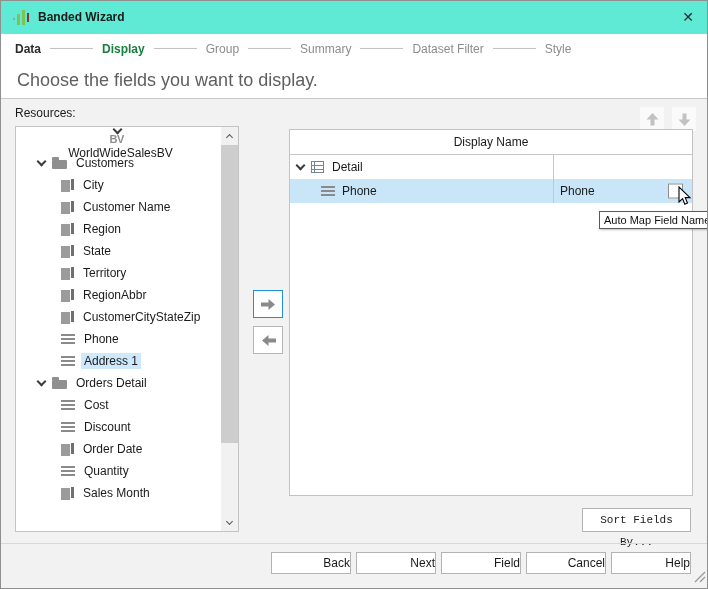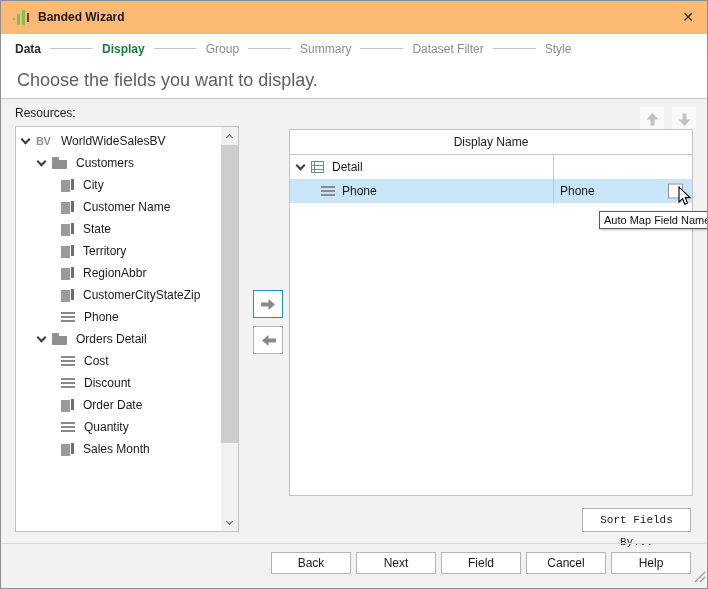--- a/index.html
+++ b/index.html
@@ -2,41 +2,41 @@
 <html><head>
 <meta charset="utf-8">
 <style>
   * { box-sizing: border-box; margin: 0; padding: 0; }
   body { margin: 0; background: #ffffff; font-family: "Liberation Sans", sans-serif; }
   #dialog {
     position: relative; width: 708px; height: 589px;
     border: 1px solid #8f8f8f; background: #fff; overflow: hidden;
   }
   
-  #titlebar { position: absolute; top: 0; left: 0; right: 0; height: 48px; background: #fdba74; border-bottom: 1px solid #e2e2e2; }
+  #titlebar { position: absolute; top: 0; left: 0; right: 0; height: 48px; background: #5eead4; border-bottom: 1px solid #e2e2e2; }
   #title-icon { position: absolute; left: 12px; top: 8px; }
   #title-text { position: absolute; left: 37px; top: 9px; font-size: 12px; font-weight: 700; color: #1a1a1a; }
   #close-btn { position: absolute; right: 13px; top: 8px; font-size: 14px; color: #2b2b2b; cursor: default; line-height: 16px; }
   
   #steps { position: absolute; top: 33px; left: 0; right: 0; height: 29px; display: flex; align-items: center; padding: 0 14px; background: #fff; }
   .step { font-size: 12px; white-space: nowrap; }
   .step.completed { font-weight: 700; color: #2b2b2b; }
   .step.active { font-weight: 700; color: #15803d; }
   .step.upcoming { color: #8c8c8c; }
   .step-line { width: 43px; height: 1px; background: #c3c3c3; margin: 0 9px; flex: none; }
   
   #subtitle { position: absolute; top: 62px; left: 0; right: 0; height: 36px; background: #fff; border-bottom: 1px solid #c8c8c8; font-size: 18px; color: #5f5f5f; line-height: 34px; padding-left: 16px; }
   
   #content { position: absolute; top: 98px; left: 0; right: 0; bottom: 0; background: #f2f2f2; }
   #resources-label { position: absolute; left: 14px; top: 7px; font-size: 12px; color: #1a1a1a; }
   
   #tree-panel { position: absolute; left: 14px; top: 27px; width: 224px; height: 406px; background: #fff; border: 1px solid #c3c3c3; }
   #tree-body { position: absolute; left: 0; top: 3px; right: 18px; }
   .tree-row { display: flex; align-items: center; height: 22px; font-size: 12px; color: #1a1a1a; white-space: nowrap; }
-  .tree-row.lvl0 { padding-left: 5px; }
+  .tree-row.lvl0 { padding-left: 5px; flex-direction: column; }
   .tree-row.lvl1 { padding-left: 21px; }
   .tree-row.lvl2 { padding-left: 45px; }
   .tlabel { padding: 1px 3px; }
   .tlabel.selected { background: #cde9fb; }
   .chev { display: inline-block; width: 7px; height: 7px; border-right: 2px solid #3c3c3c; border-bottom: 2px solid #3c3c3c; transform: rotate(45deg); margin: -4px 7px 0 1px; flex: none; }
   .chev.small { width: 5px; height: 5px; border-width: 1.5px; border-color: #565656; }
   .chev.up { transform: rotate(225deg); margin: 3px 0 0 0; }
   .chev.down { margin: -3px 0 0 0; }
   
   .ticon { flex: none; margin-right: 6px; }
@@ -75,21 +75,21 @@
   .trow .c1.ind0 { padding-left: 6px; }
   .trow .c1.ind1 { padding-left: 31px; }
   .checkbox { position: absolute; right: 9px; top: 50%; transform: translateY(-50%); width: 15px; height: 15px; background: #fff; border: 1px solid #8f8f8f; }
   
   #tooltip { position: absolute; left: 598px; top: 112px; height: 18px; line-height: 16px; padding: 0 4px; background: #fff; border: 1px solid #5a5a5a; font-size: 11px; color: #111; white-space: nowrap; box-shadow: 1px 1px 2px rgba(0,0,0,0.25); z-index: 30; }
   #cursor { position: absolute; left: 677px; top: 87px; z-index: 40; }
   
   #sort-btn { position: absolute; left: 581px; top: 409px; width: 109px; height: 24px; background: #fff; border: 1px solid #b3b3b3; font-size: 11px; color: #1a1a1a; text-align: center; line-height: 22px; font-family: Liberation Mono, monospace; }
   #footer-line { position: absolute; left: 0; right: 0; top: 444px; height: 1px; background: #d8d8d8; }
   #footer { position: absolute; left: 270px; top: 453px; display: flex; gap: 5px; }
-  .fbtn { width: 80px; height: 22px; background: #fff; border: 1px solid #b3b3b3; font-size: 12px; color: #1a1a1a; text-align: center; line-height: 20px; font-family: "Liberation Sans", sans-serif; }
+  .fbtn { width: 80px; height: 22px; background: #fff; border: 1px solid #b3b3b3; font-size: 12px; color: #1a1a1a; text-align: right; line-height: 20px; font-family: "Liberation Sans", sans-serif; }
   #grip { position: absolute; right: 1px; bottom: 1px; }
 </style>
 </head>
 <body>
 
 <div id="dialog">
 
   <div id="titlebar">
     <span id="title-icon">
       <svg width="17" height="16" viewBox="0 0 17 16">
@@ -137,37 +137,45 @@
           <div class="tree-row lvl2">
             <span class="ticon icon-column"></span>
             <span class="tlabel">City</span>
           </div>
           <div class="tree-row lvl2">
             <span class="ticon icon-column"></span>
             <span class="tlabel">Customer Name</span>
           </div>
           <div class="tree-row lvl2">
             <span class="ticon icon-column"></span>
+            <span class="tlabel">Region</span>
+          </div>
+          <div class="tree-row lvl2">
+            <span class="ticon icon-column"></span>
             <span class="tlabel">State</span>
           </div>
           <div class="tree-row lvl2">
             <span class="ticon icon-column"></span>
             <span class="tlabel">Territory</span>
           </div>
           <div class="tree-row lvl2">
             <span class="ticon icon-column"></span>
             <span class="tlabel">RegionAbbr</span>
           </div>
           <div class="tree-row lvl2">
             <span class="ticon icon-column"></span>
             <span class="tlabel">CustomerCityStateZip</span>
           </div>
           <div class="tree-row lvl2">
             <span class="ticon icon-lines"></span>
             <span class="tlabel">Phone</span>
+          </div>
+          <div class="tree-row lvl2">
+            <span class="ticon icon-lines"></span>
+            <span class="tlabel selected">Address 1</span>
           </div>
           <div class="tree-row lvl1">
             <span class="chev"></span>
             <span class="ticon icon-folder"></span>
             <span class="tlabel">Orders Detail</span>
           </div>
           <div class="tree-row lvl2">
             <span class="ticon icon-lines"></span>
             <span class="tlabel">Cost</span>
           </div>

